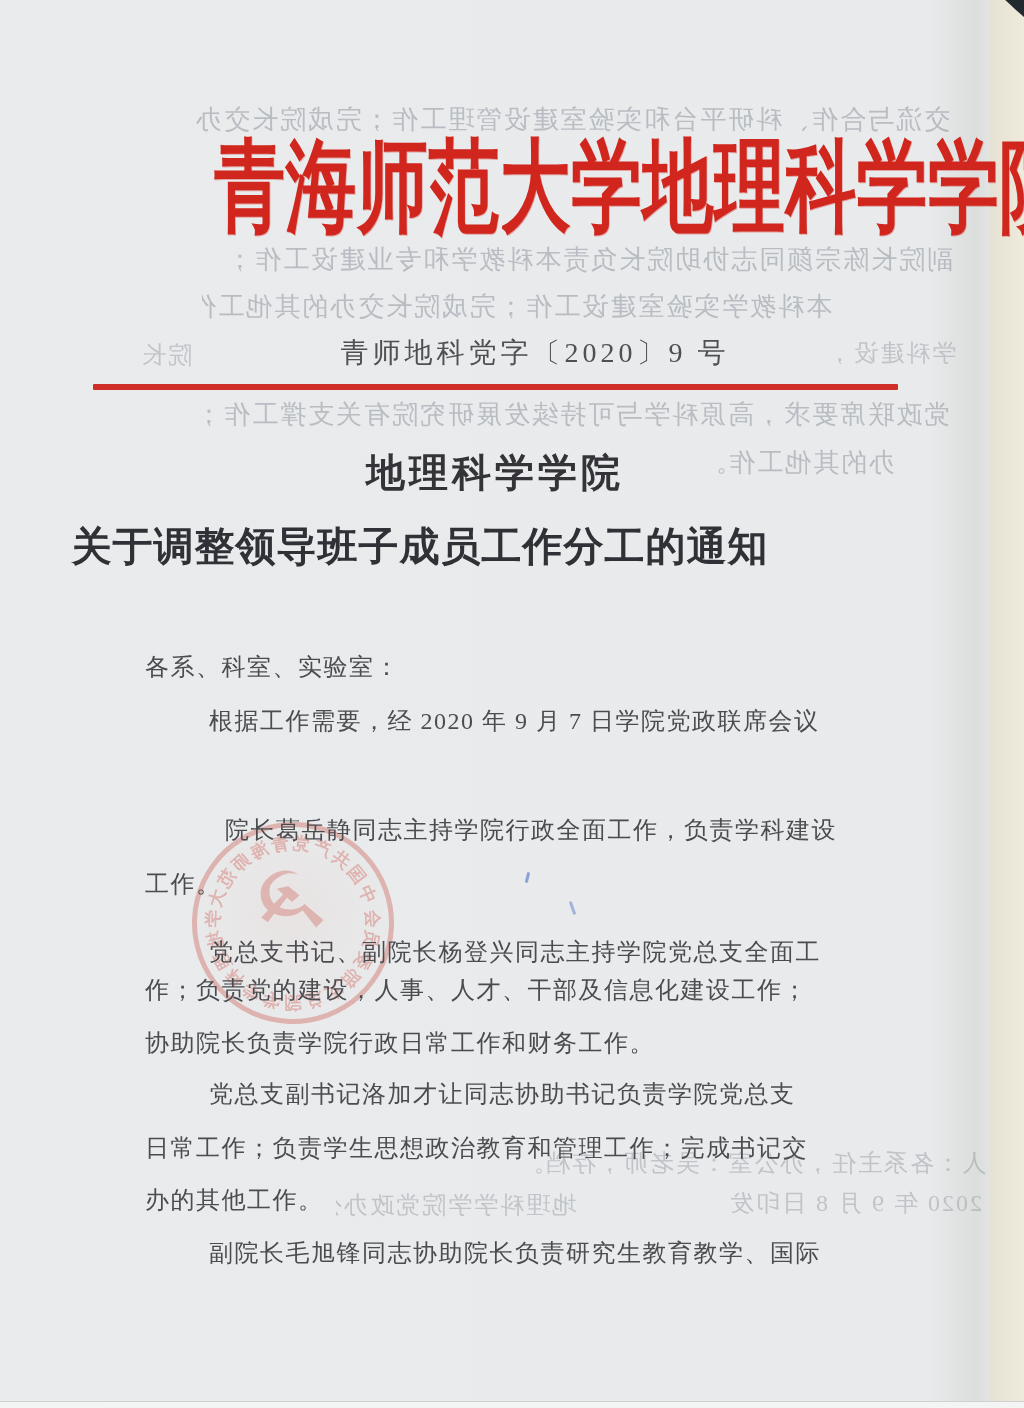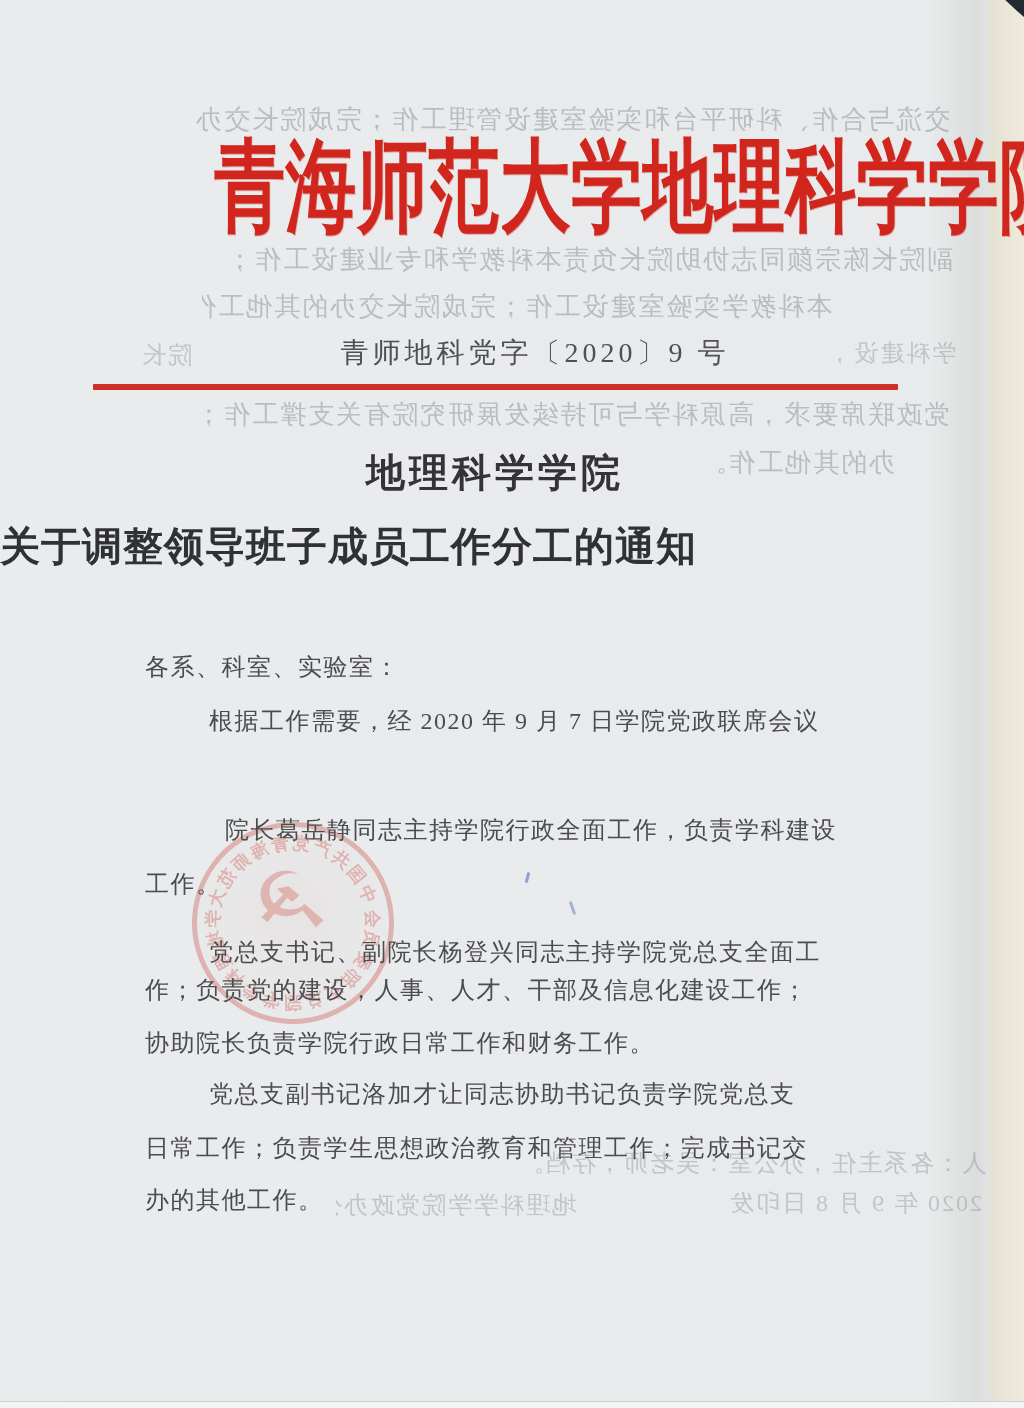--- a/index.html
+++ b/index.html
@@ -42,21 +42,21 @@
   }
   .red-rule{
     position:absolute;left:93px;top:384px;width:805px;height:6px;
     background:#cf2f27;border-radius:1px;
   }
   .h1{
     position:absolute;left:0;top:446px;width:990px;text-align:center;
     font-size:39px;font-weight:bold;color:#333338;letter-spacing:4px;white-space:nowrap;
   }
   .h2{
-    position:absolute;left:0;top:519px;width:840px;text-align:left;
+    position:absolute;left:0;top:519px;width:840px;text-align:center;
     font-size:40px;font-weight:bold;color:#303136;letter-spacing:1px;white-space:nowrap;
   }
   .body-line{
     position:absolute;font-size:24px;color:#4b4c50;letter-spacing:1.5px;
     white-space:nowrap;line-height:1;
   }
   .bleed{
     position:absolute;font-size:26px;color:rgba(128,135,146,0.46);
     letter-spacing:2px;white-space:nowrap;overflow:hidden;line-height:1.1;
     transform:scaleX(-1);transform-origin:center;
@@ -135,17 +135,18 @@
   <div class="body-line" style="left:145px;top:655px;">各系、科室、实验室：</div>
   <div class="body-line" style="left:209px;top:709px;">根据工作需要，经 2020 年 9 月 7 日学院党政联席会议</div>
   <div class="body-line" style="left:209px;top:818px;margin-left:16px;">院长葛岳静同志主持学院行政全面工作，负责学科建设</div>
   <div class="body-line" style="left:145px;top:872px;">工作。</div>
   <div class="body-line" style="left:209px;top:924px;margin-top:16px;">党总支书记、副院长杨登兴同志主持学院党总支全面工</div>
   <div class="body-line" style="left:145px;top:978px;">作；负责党的建设，人事、人才、干部及信息化建设工作；</div>
   <div class="body-line" style="left:145px;top:1031px;">协助院长负责学院行政日常工作和财务工作。</div>
   <div class="body-line" style="left:209px;top:1082px;">党总支副书记洛加才让同志协助书记负责学院党总支</div>
   <div class="body-line" style="left:145px;top:1136px;">日常工作；负责学生思想政治教育和管理工作；完成书记交</div>
   <div class="body-line" style="left:145px;top:1188px;">办的其他工作。</div>
+  <div class="body-line" style="left:209px;top:1241px;">副院长毛旭锋同志协助院长负责研究生教育教学、国际</div>
 
   <div class="pen-mark pm1"></div>
   <div class="pen-mark pm2"></div>
 
 </div>
 
 </body></html>

